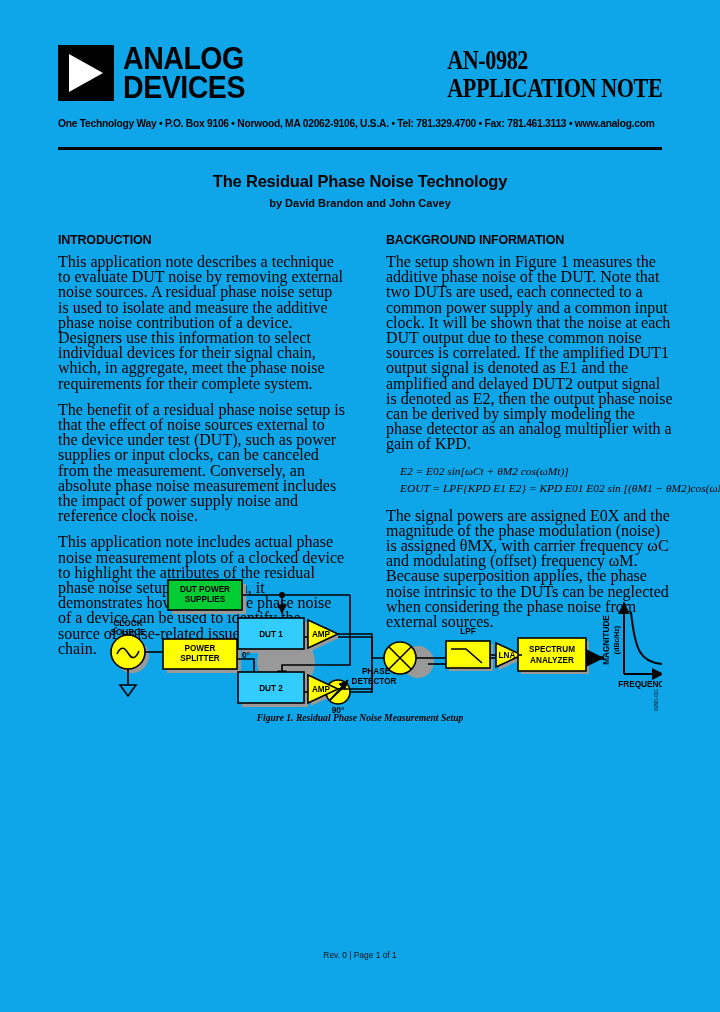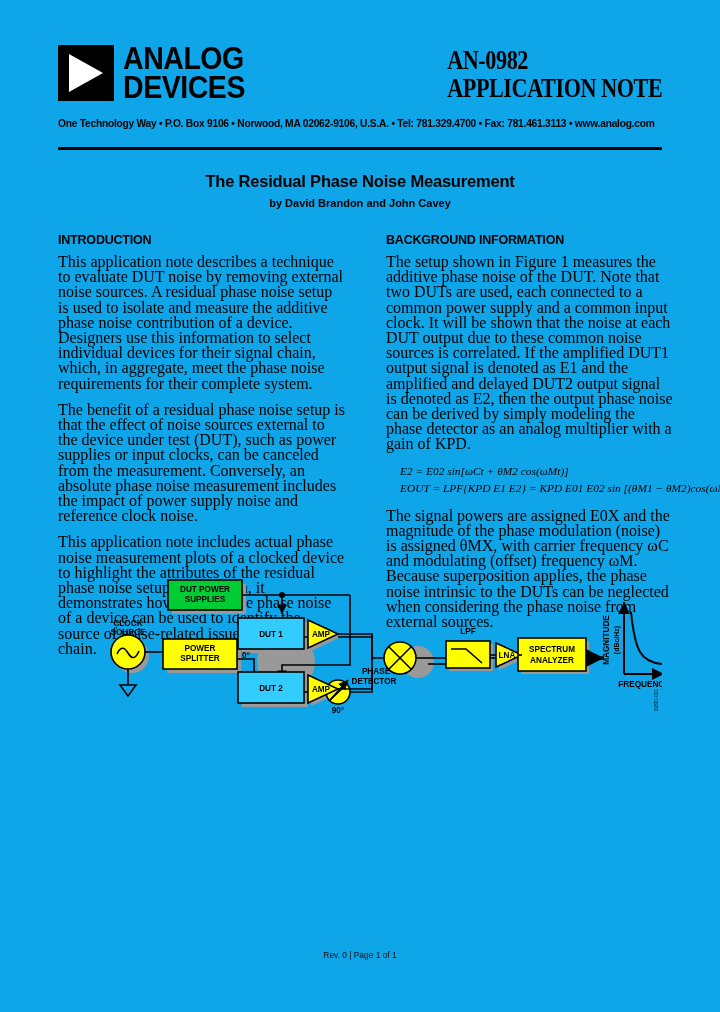--- a/index.html
+++ b/index.html
@@ -211,21 +211,21 @@
     </div>
     <div class="doc-id">
       <span class="num">AN-0982</span>
       <span class="kind">APPLICATION NOTE</span>
     </div>
     <div class="addr">One Technology Way • P.O. Box 9106 • Norwood, MA 02062-9106, U.S.A. • Tel: 781.329.4700 • Fax: 781.461.3113 • www.analog.com</div>
   </div>
   <div class="rule"></div>
 
   <div class="title-block">
-    <div class="doc-title">The Residual Phase Noise Measurement</div>
+    <div class="doc-title">The Residual Phase Noise Technology</div>
     <div class="byline">by David Brandon and John Cavey</div>
   </div>
 
   <div class="col col-left">
     <div class="sec-head">INTRODUCTION</div>
     <p class="para">This application note describes a technique to evaluate DUT noise by removing external noise sources. A residual phase noise setup is used to isolate and measure the additive phase noise contribution of a device. Designers use this information to select individual devices for their signal chain, which, in aggregate, meet the phase noise requirements for their complete system.</p>
     <p class="para">The benefit of a residual phase noise setup is that the effect of noise sources external to the device under test (DUT), such as power supplies or input clocks, can be canceled from the measurement. Conversely, an absolute phase noise measurement includes the impact of power supply noise and reference clock noise.</p>
     <p class="para">This application note includes actual phase noise measurement plots of a clocked device to highlight the attributes of the residual phase noise setup. In addition, it demonstrates how the additive phase noise of a device can be used to identify the source of noise-related issues in the signal chain.</p>
   </div>
 
@@ -356,17 +356,18 @@
         <text x="410" y="68">LPF</text>
         <text x="449" y="92">LNA</text>
         <text x="494" y="86">SPECTRUM</text>
         <text x="494" y="97">ANALYZER</text>
         <text x="586" y="121">FREQUENCY</text>
         <text transform="translate(551,74) rotate(-90)">MAGNITUDE</text>
         <text transform="translate(561,74) rotate(-90)" font-size="7">(dBc/Hz)</text>
         <text transform="translate(600,134) rotate(-90)" font-size="4.6" font-weight="normal">09821-001</text>
       </g>
     </svg>
+    <div class="fig-caption">Figure 1. Residual Phase Noise Measurement Setup</div>
   </div>
 
   <div class="footer">Rev. 0 | Page 1 of 1</div>
 
 </div>
 
 </body></html>

